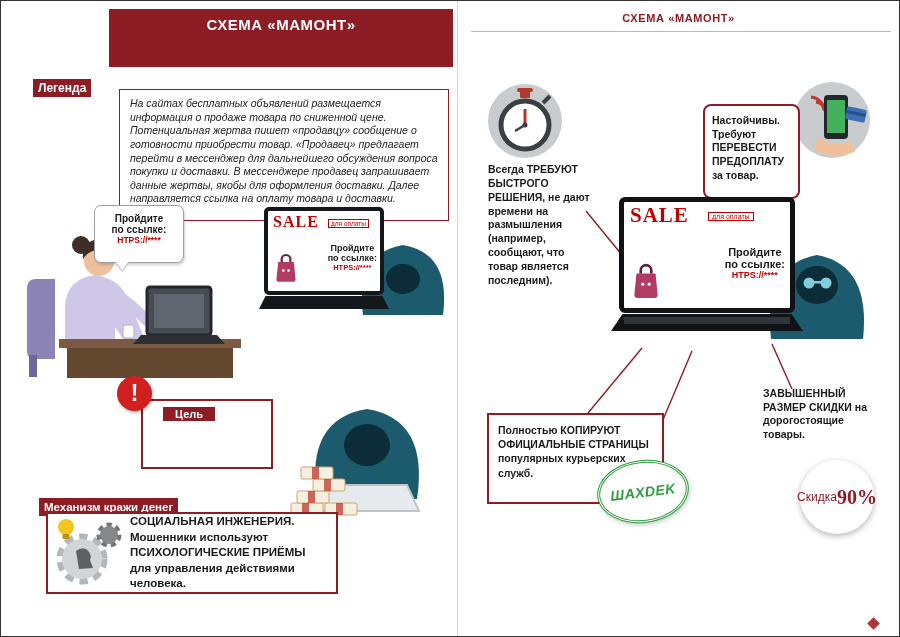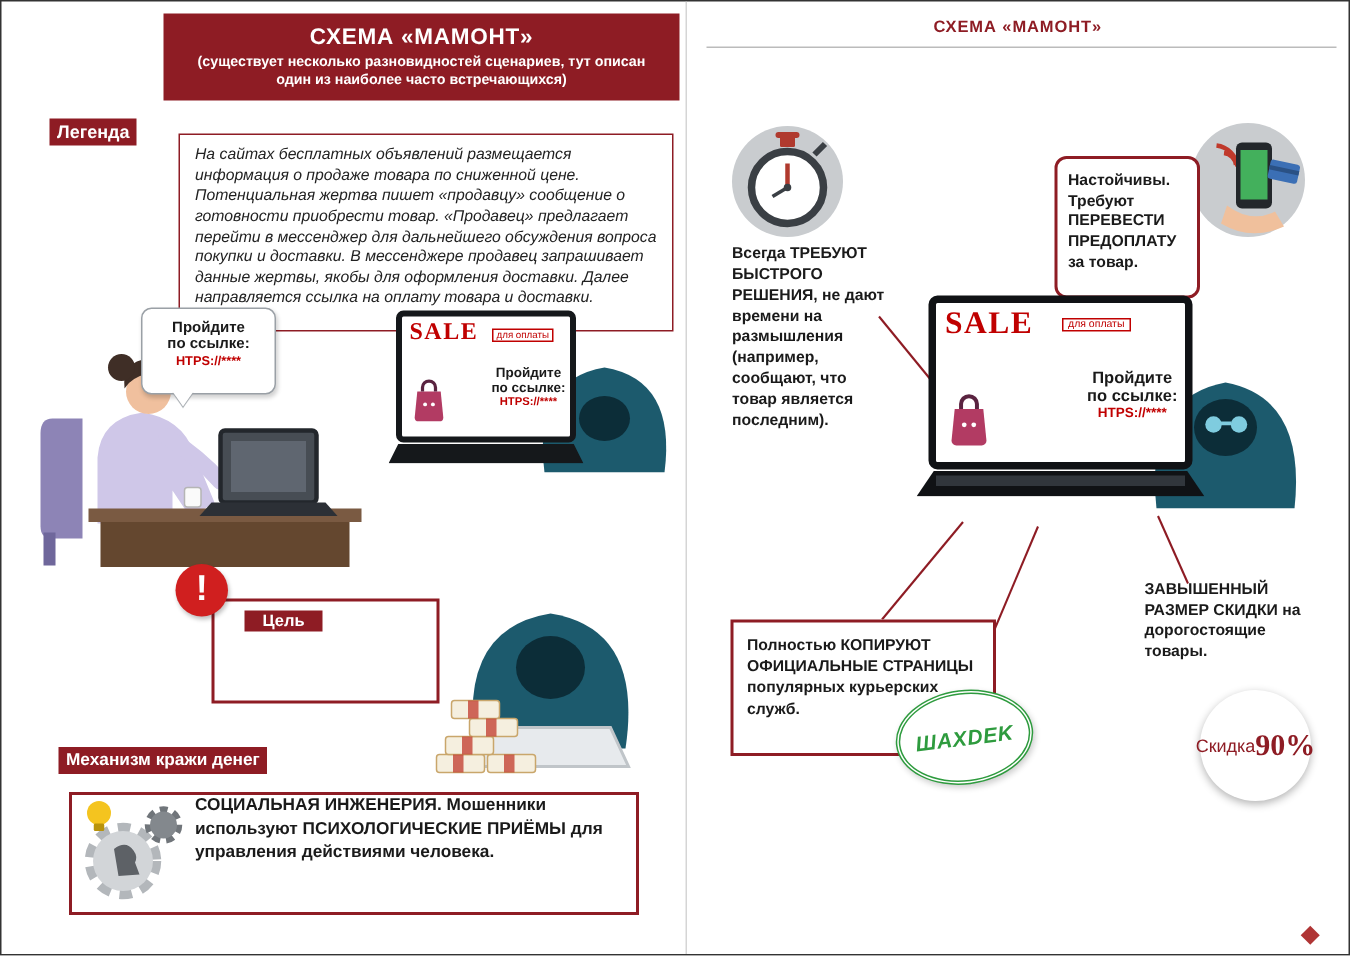--- a/index.html
+++ b/index.html
@@ -15,21 +15,20 @@
   .serifbold { font-family:"Liberation Serif", serif; font-weight:bold;text-align:center; }
   .red { color:#c00000; }
 </style>
 </head>
 <body>
 
 <div id="poster">
 
   <div class="abs maroon" style="left:108px;top:8px;width:344px;height:58px;text-align:center;padding-top:7px">
     <div style="font-size:15px;font-weight:bold;letter-spacing:.5px">СХЕМА «МАМОНТ»</div>
-    <div style="font-size:9.5px;font-weight:bold;line-height:1.3;padding:3px 20px 0">(существует несколько разновидностей сценариев, тут описан один из наиболее часто встречающихся)</div>
   </div>
 
   <div class="abs maroon" style="left:32px;top:78px;padding:2px 5px;font-size:12px;font-weight:bold">Легенда</div>
 
   <div class="abs" style="left:118px;top:88px;width:330px;height:132px;border:1.5px solid #8e1c24;background:#fff;padding:7px 10px;font-style:italic;font-size:10.5px;line-height:1.3;color:#222">На сайтах бесплатных объявлений размещается информация о продаже товара по сниженной цене. Потенциальная жертва пишет «продавцу» сообщение о готовности приобрести товар. «Продавец» предлагает перейти в мессенджер для дальнейшего обсуждения вопроса покупки и доставки. В мессенджере продавец запрашивает данные жертвы, якобы для оформления доставки. Далее направляется ссылка на оплату товара и доставки.</div>
 
   <div class="abs" style="left:14px;top:212px;width:232px;height:168px">
     <svg width="232" height="168" viewBox="0 0 232 168">
       <path d="M20 66 q-8 0 -8 10 l0 62 q0 8 8 8 l20 0 0 -80 z" fill="#8d84b6"></path>
       <rect x="14" y="142" width="8" height="22" fill="#6f679b"></rect>
@@ -77,21 +76,21 @@
         <div style="font-size:9px;font-weight:bold">Пройдите</div>
         <div style="font-size:9px;font-weight:bold">по ссылке:</div>
         <div class="red" style="font-size:7.5px;font-weight:bold">HTPS://****</div>
       </div>
     </div>
     <div style="width:130px;height:13px;background:#15181b;clip-path:polygon(5% 0,95% 0,100% 100%,0 100%);margin-top:1px"></div>
   </div>
 
   <div class="abs" style="left:116px;top:375px;width:35px;height:35px;border-radius:50%;background:#d01f1f;color:#fff;font-weight:bold;font-size:24px;text-align:center;line-height:33px;z-index:2;box-shadow:1px 2px 3px rgba(0,0,0,.25)">!</div>
 
-  <div class="abs mbox" style="left:140px;top:398px;width:152px;height:70px;z-index:1">
+  <div class="abs mbox" style="left:140px;top:398px;width:132px;height:70px;z-index:1">
     <div class="maroon" style="display:inline-block;margin:6px 0 0 20px;padding:1px 12px;font-size:11px;font-weight:bold">Цель</div>
   </div>
 
   <div class="abs" style="left:286px;top:364px;width:160px;height:152px">
     <svg width="160" height="152" viewBox="0 0 160 152">
       <path d="M30 134 q-12 -80 50 -90 q62 10 50 90 z" fill="#1c5a6d"></path>
       <ellipse cx="80" cy="80" rx="23" ry="21" fill="#0c2d38"></ellipse>
       <path d="M40 120 l80 0 12 26 -104 0 z" fill="#e7eaed" stroke="#c0c5c9" stroke-width="2"></path>
       <g fill="#f5efdf" stroke="#c9a66b">
         <rect x="4" y="138" width="32" height="12" rx="2"></rect>
@@ -105,21 +104,21 @@
           <rect x="49" y="138" width="7" height="12"></rect>
         <rect x="21" y="126" width="7" height="12"></rect>
           <rect x="37" y="114" width="7" height="12"></rect>
         <rect x="25" y="102" width="7" height="12"></rect>
       </g>
     </svg>
   </div>
 
   <div class="abs maroon" style="left:38px;top:497px;padding:3px 5px;font-size:11.5px;font-weight:bold">Механизм кражи денег</div>
 
-  <div class="abs mbox" style="left:45px;top:527px;width:380px;height:82px;display:flex;">
+  <div class="abs mbox" style="left:45px;top:511px;width:292px;height:82px;display:flex;align-items:center">
     <div style="flex:0 0 82px;text-align:center">
       <svg width="74" height="72" viewBox="0 0 74 72">
         <circle cx="30" cy="44" r="20" fill="none" stroke="#b3b7bb" stroke-width="11" stroke-dasharray="7.5 5.5"></circle>
         <circle cx="30" cy="44" r="20" fill="#d2d5d8"></circle>
         <path d="M24 36 q8 -6 13 1 q3 4 1 8 l3 8 -14 1 z" fill="#5d6166"></path>
         <circle cx="57" cy="20" r="9" fill="none" stroke="#70757a" stroke-width="7" stroke-dasharray="4.5 3.5"></circle>
         <circle cx="57" cy="20" r="9" fill="#83888d"></circle>
         <circle cx="14" cy="12" r="8" fill="#f4c41f"></circle>
         <rect x="10.5" y="19" width="7" height="5" rx="1" fill="#b8930c"></rect>
       </svg>

